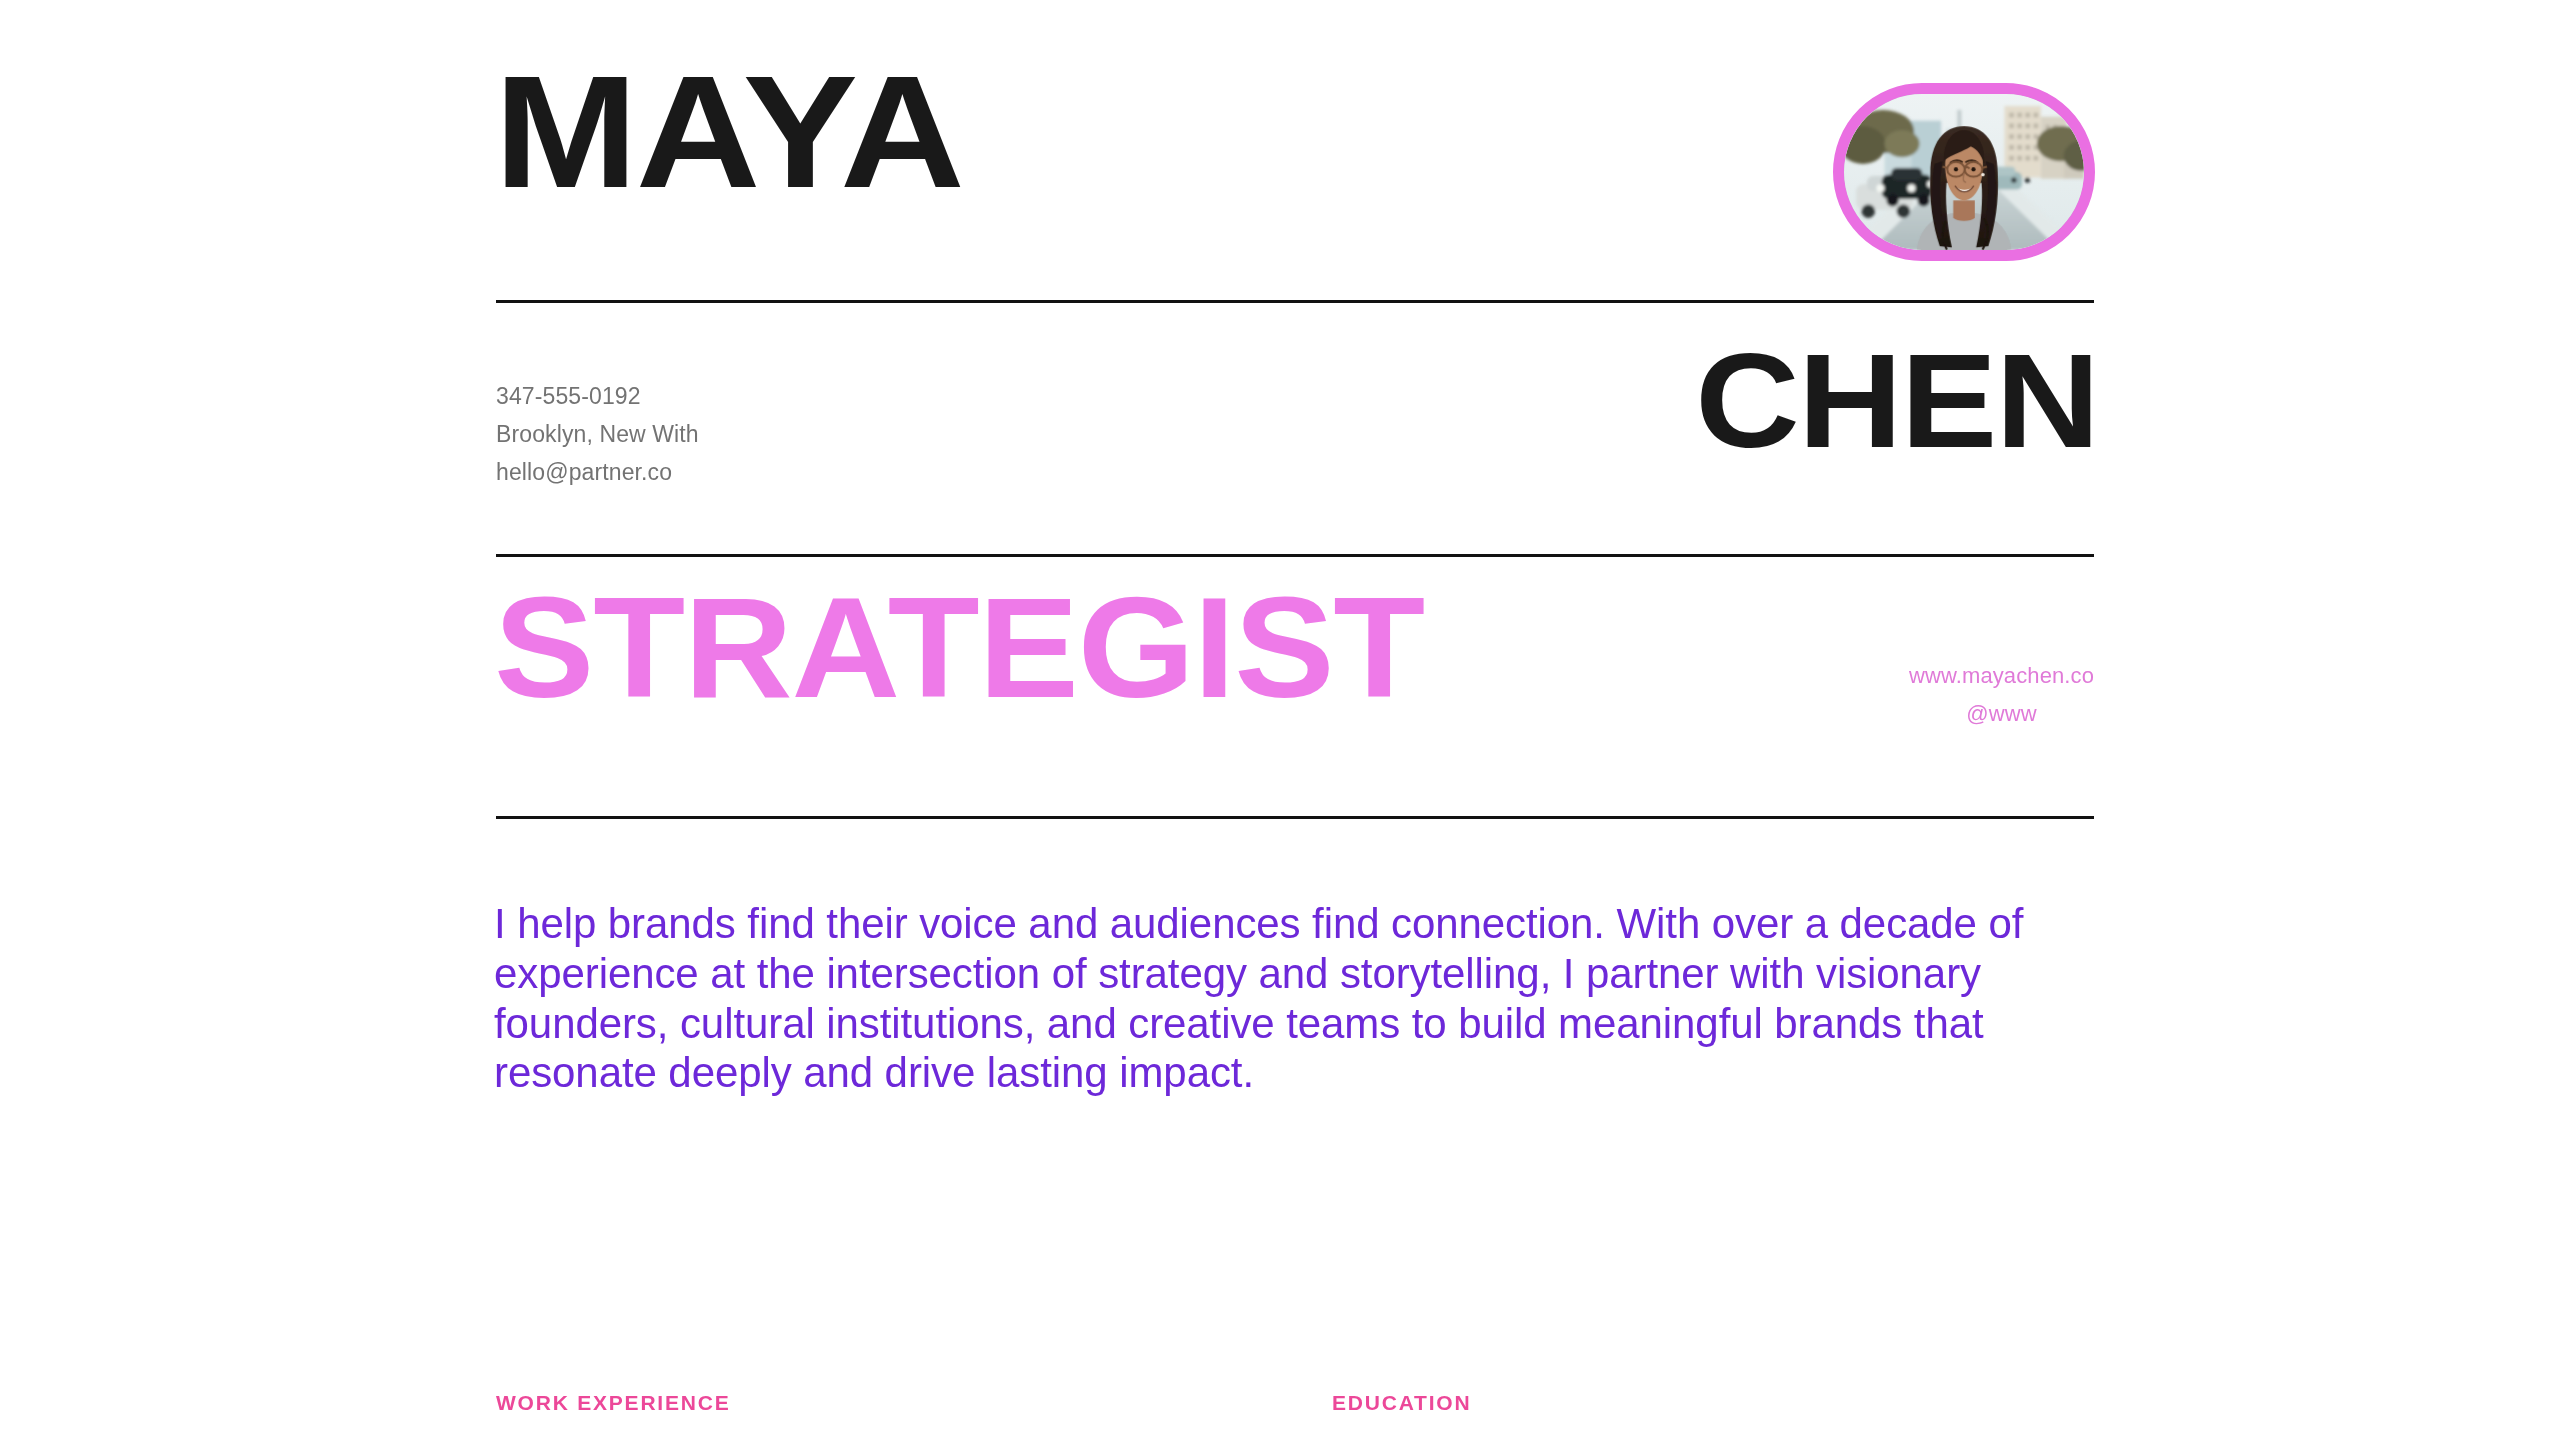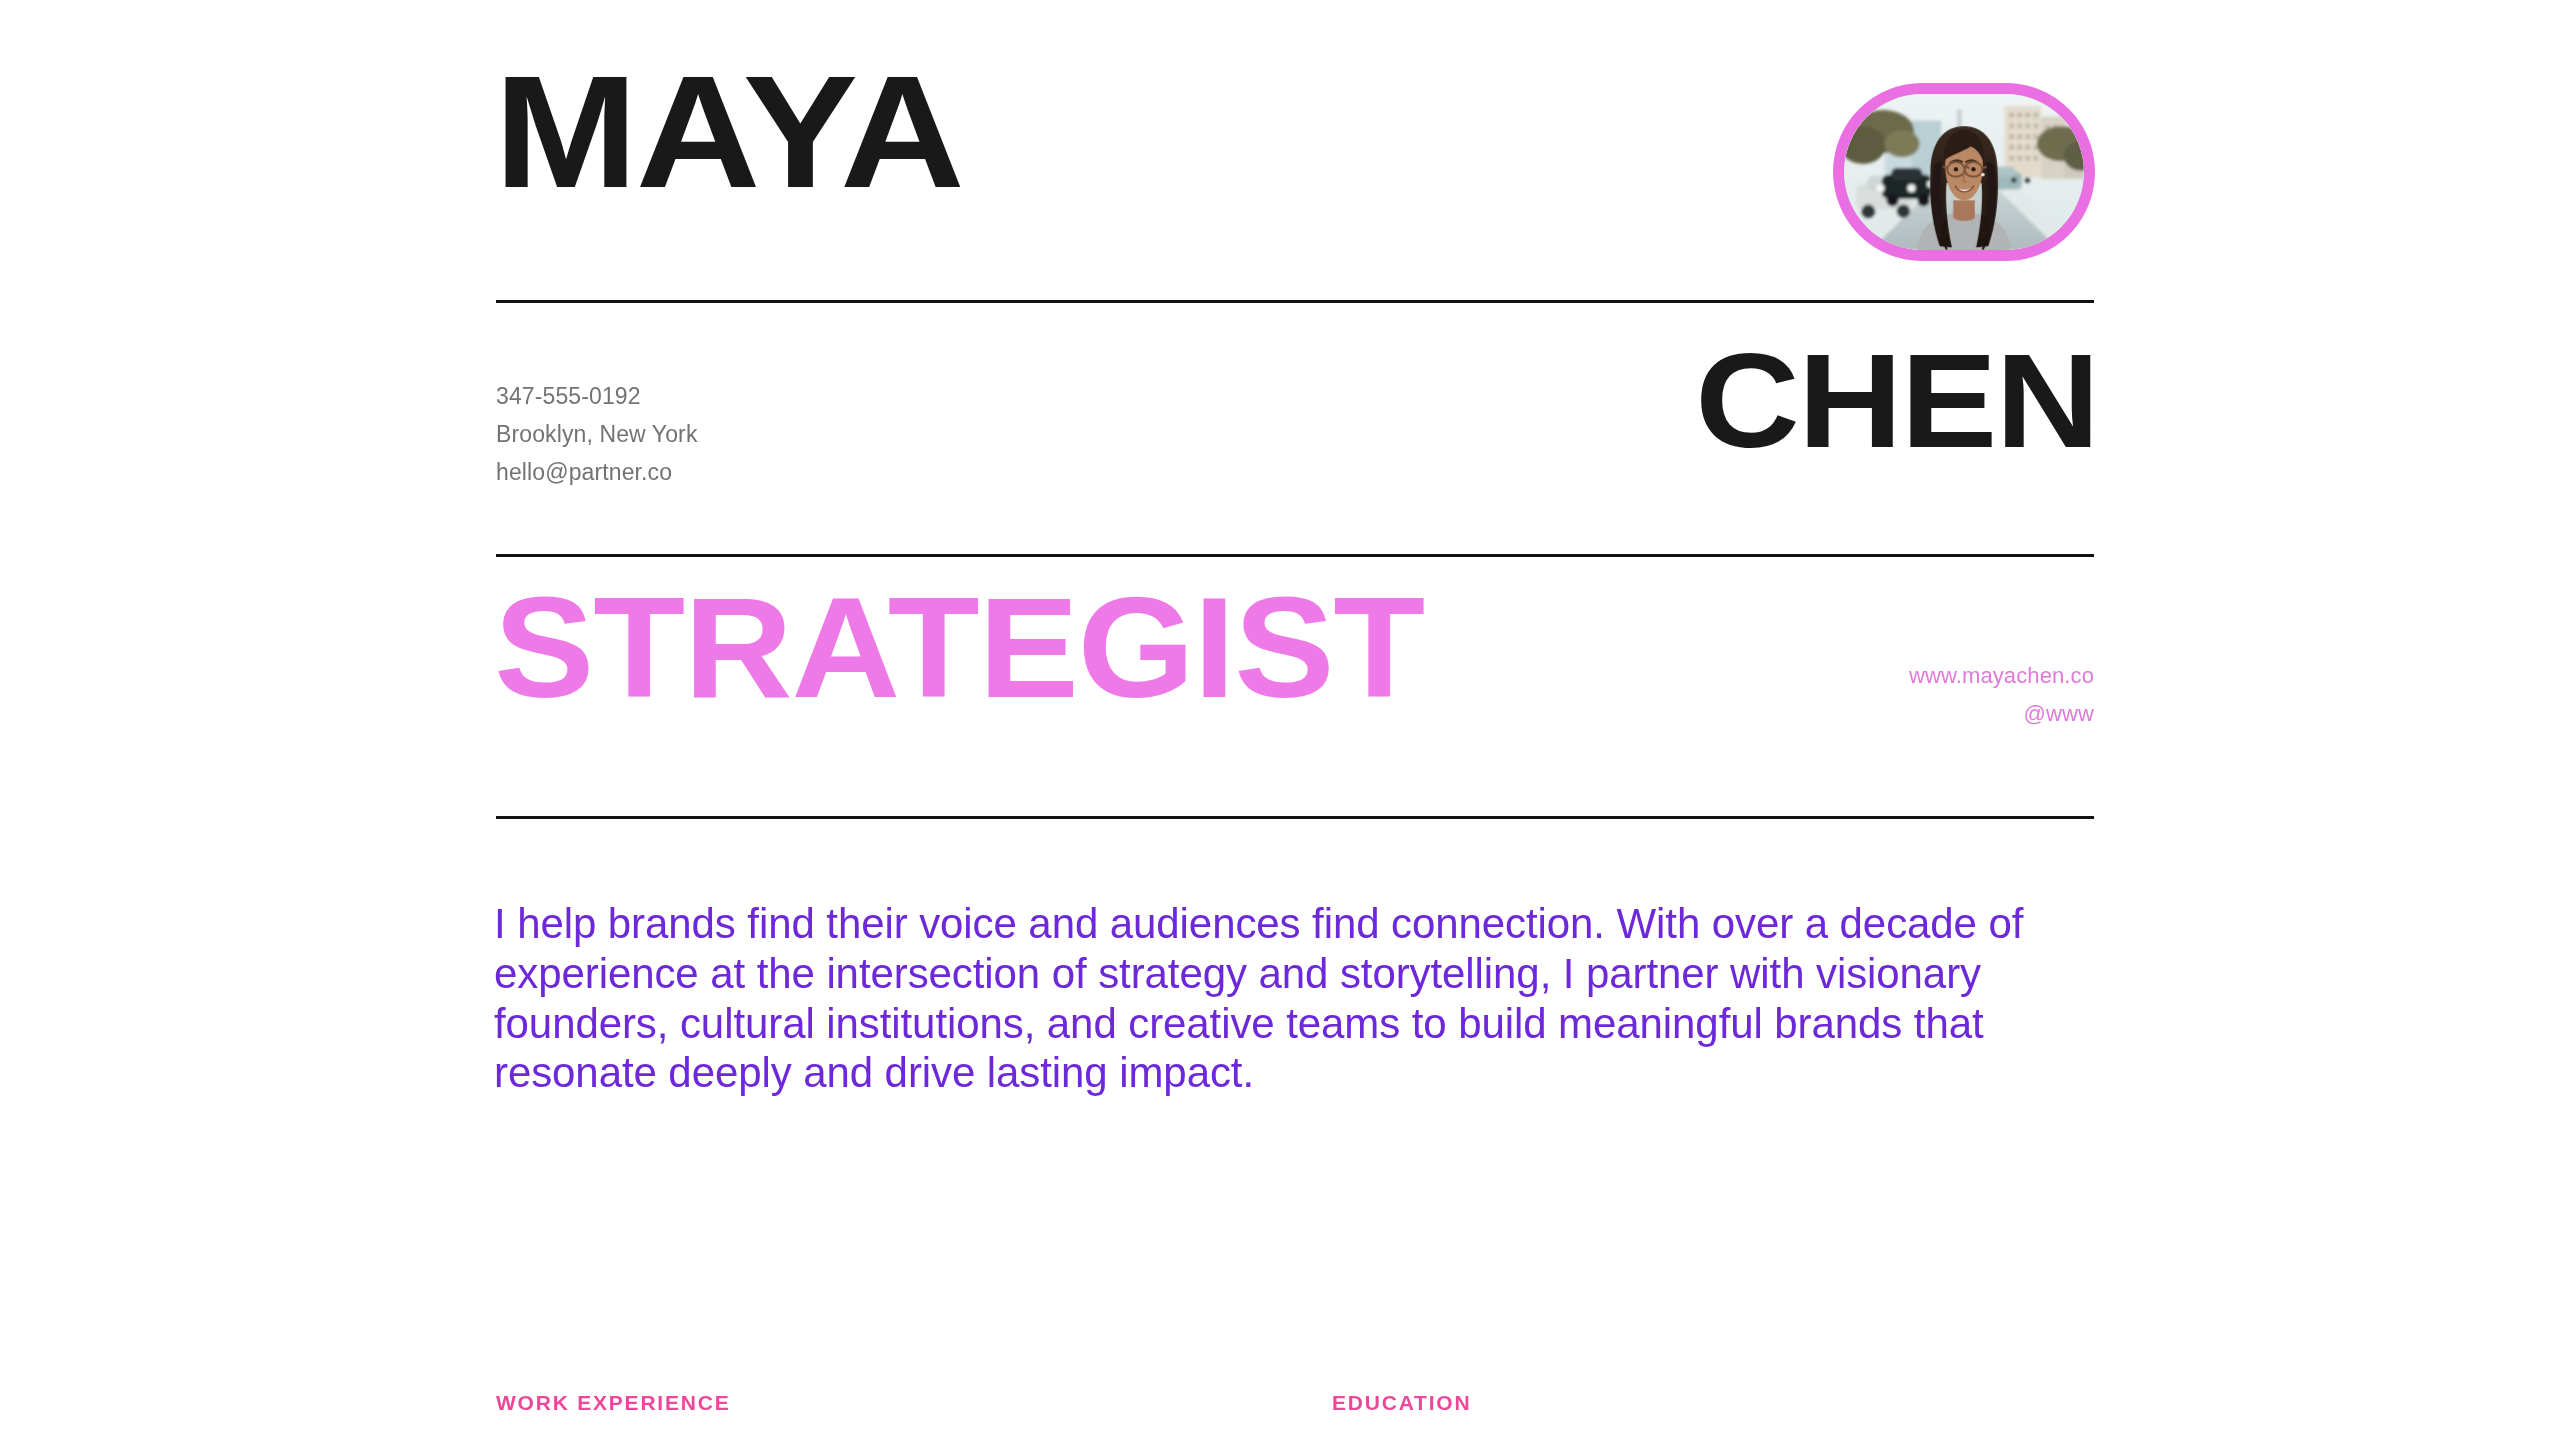--- a/index.html
+++ b/index.html
@@ -96,21 +96,21 @@
     white-space: nowrap;
   }
 
   
   .weblinks {
     position: absolute;
     right: 482px;
     top: 657px;
     display: flex;
     flex-direction: column;
-    align-items: flex-end;
+    align-items: center;
     gap: 0;
   }
   .weblink-line {
     font-size: 22px;
     line-height: 38px;
     color: #e07ad8;
     font-weight: 400;
     letter-spacing: 0.005em;
     white-space: nowrap;
     text-align: right;
@@ -313,21 +313,21 @@
           <path d="M150 190 C144 204 146 218 152 230" stroke="#1c120d" stroke-width="3" fill="none" stroke-linecap="round"></path>
         </g>
       </svg>
     </div>
   </div>
 
   <div class="rule r1"></div>
 
   <div class="contact">
     <span class="contact-line">347-555-0192</span>
-    <span class="contact-line">Brooklyn, New York</span>
+    <span class="contact-line">Brooklyn, New With</span>
     <span class="contact-line">hello@partner.co</span>
   </div>
 
   <h1 class="display-name name-last">CHEN</h1>
 
   <div class="rule r2"></div>
 
   <h2 class="role">STRATEGIST</h2>
 
   <div class="weblinks">

